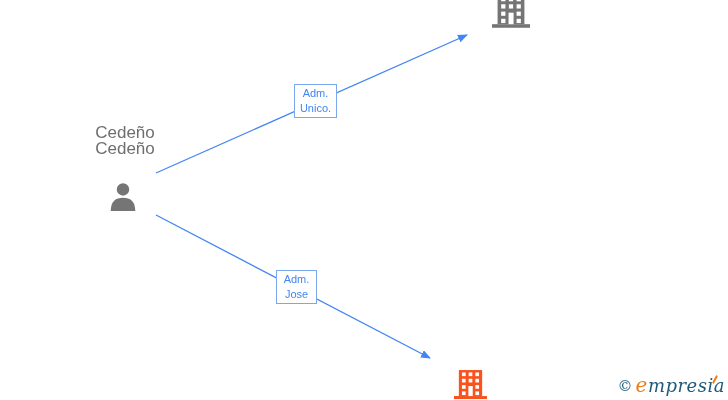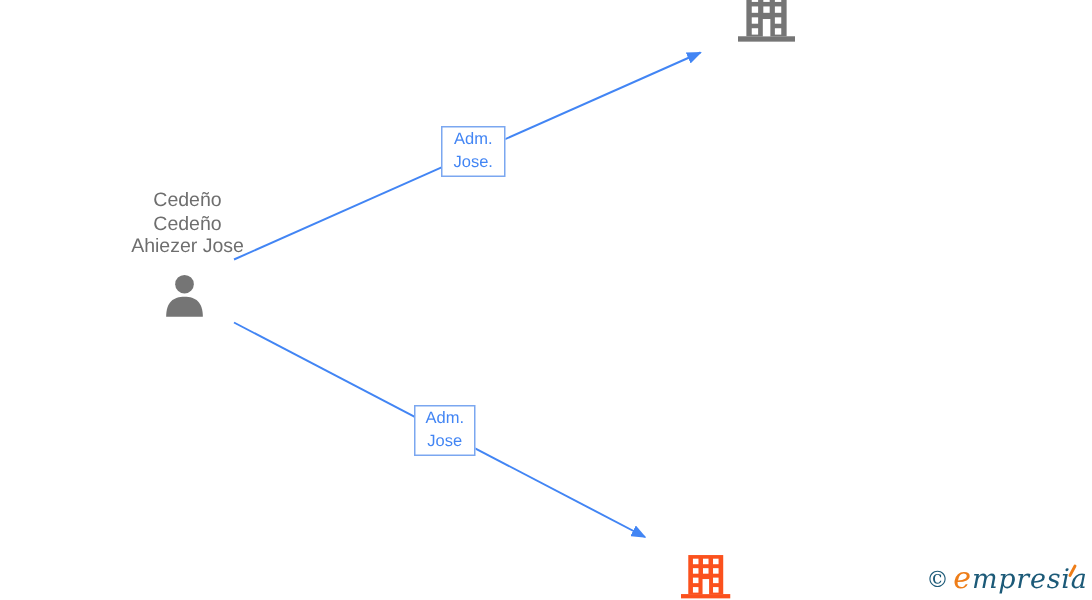--- a/index.html
+++ b/index.html
@@ -15,21 +15,21 @@
     position: absolute;
     left: 0; top: 0;
     width: 728px; height: 400px;
   }
   .person-name {
     position: absolute;
     left: 60px; top: 125px;
     width: 130px;
     text-align: center;
     color: #6e6e6e;
-    font-size: 13px;
+    font-size: 17px;
     line-height: 15.5px;
   }
   .person-icon {
     position: absolute;
     left: 107px; top: 182px;
     width: 32px; height: 30px;
     color: #757575;
   }
   .label-box {
     position: absolute;
@@ -105,30 +105,29 @@
         <path d="M0,0 L10,4 L0,8 Z" fill="#4285f4"></path>
       </marker>
     </defs>
     <line x1="156" y1="173" x2="467" y2="35" stroke="#4285f4" stroke-width="1.3" marker-end="url(#arrow)"></line>
     <line x1="156" y1="215" x2="430" y2="358" stroke="#4285f4" stroke-width="1.3" marker-end="url(#arrow)"></line>
   </svg>
 
   <div class="person-name">
     <div>Cedeño</div>
     <div>Cedeño</div>
-    <div>Ahiezer Jose</div>
   </div>
   <svg class="person-icon" viewBox="0 0 34 30">
     <circle cx="17" cy="7" r="6.6" fill="currentColor"></circle>
     <path d="M4,30 C4,19.5 9.2,15.8 17,15.8 C24.8,15.8 30,19.5 30,30 Z" fill="currentColor"></path>
   </svg>
 
   <div class="label-box solid">
     <div>Adm.</div>
-    <div>Jose.</div>
+    <div>Unico.</div>
   </div>
   <div class="label-box unico">
     <div>Adm.</div>
     <div>Jose</div>
   </div>
 
   <svg class="bldg bldg-top" viewBox="0 0 34 30">
     <use href="#bldg-glyph"></use>
   </svg>
   <svg class="bldg bldg-bottom" viewBox="0 0 34 30">

